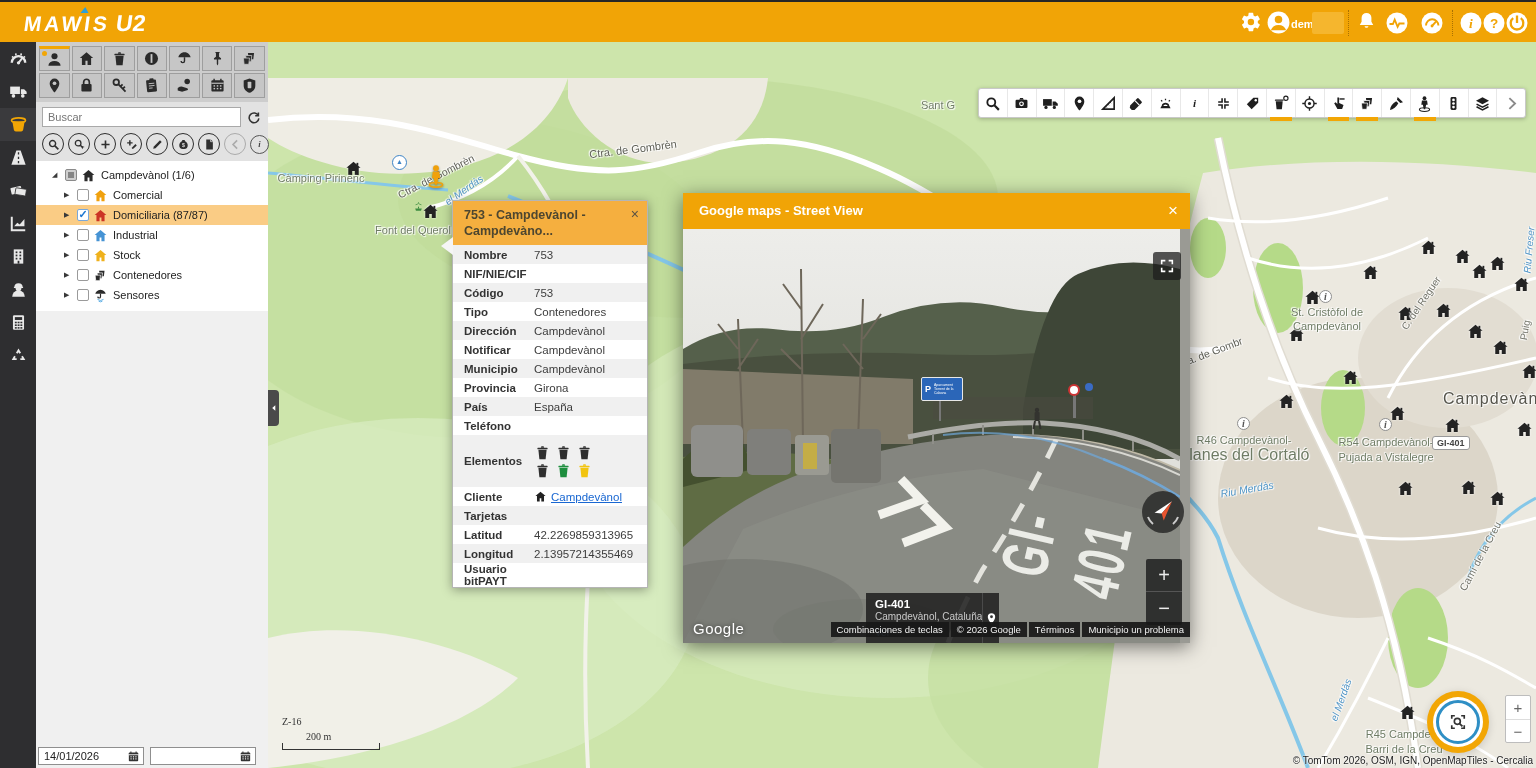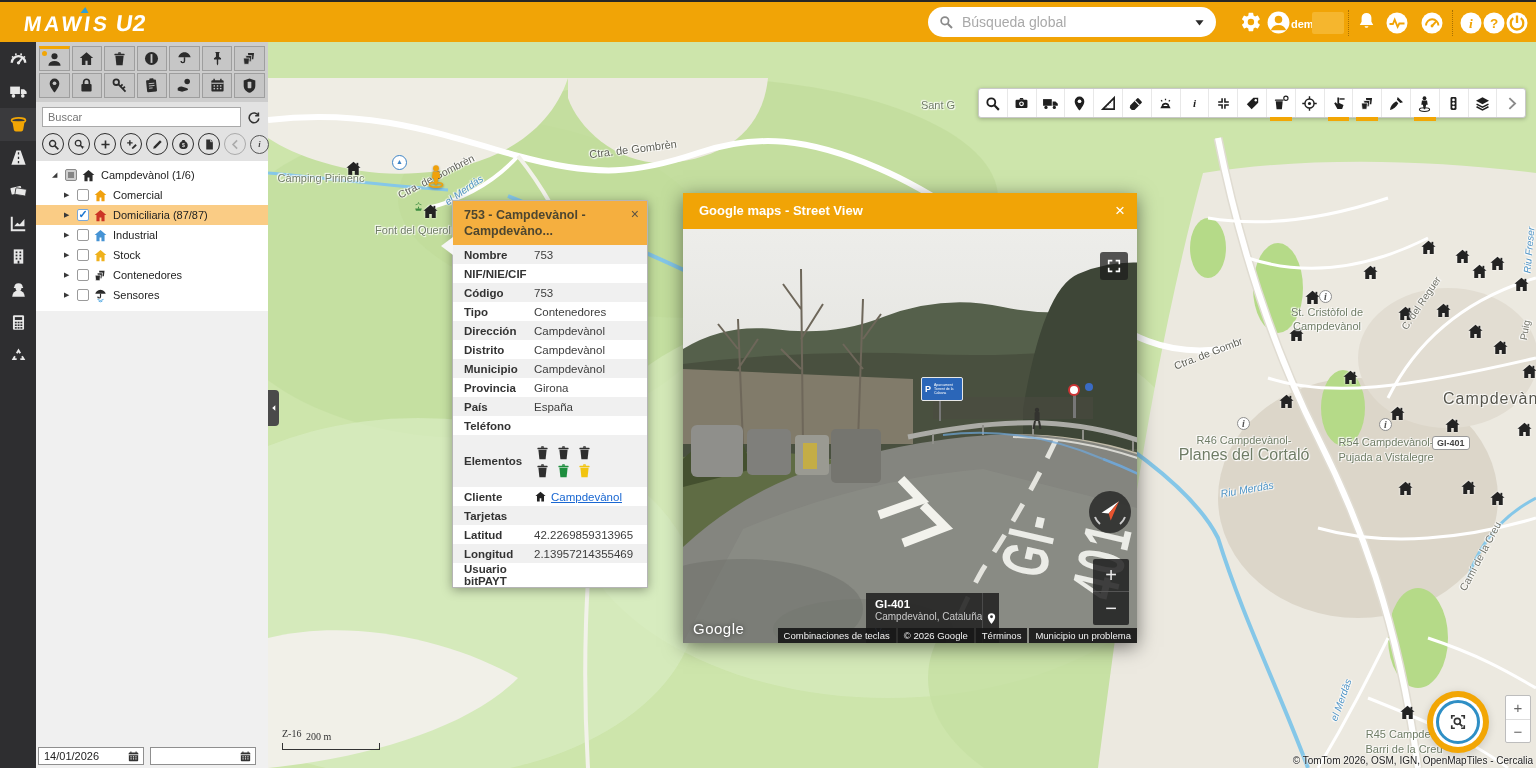--- a/index.html
+++ b/index.html
@@ -71,21 +71,21 @@
   #pegman{position:absolute;color:#F0A10A;z-index:7;cursor:pointer;filter:drop-shadow(0 1px 1px rgba(0,0,0,.4));}
   #camping{position:absolute;width:15px;height:15px;border-radius:50%;background:#fff;border:1.5px solid #3D84C6;color:#3D84C6;font-size:7px;line-height:12px;text-align:center;z-index:6;box-sizing:border-box;}
   #fountain{position:absolute;color:#3C8C40;z-index:6;}
   #roadbadge{position:absolute;background:#fff;border:1px solid #999;border-radius:3px;font-size:9px;font-weight:bold;color:#444;padding:1px 4px;z-index:6;}
   #map-toolbar{position:absolute;left:710px;top:10px;width:548px;height:30px;background:#fff;border:1px solid #C9C9C9;border-radius:3px;display:flex;box-shadow:0 1px 4px rgba(0,0,0,.25);z-index:25;box-sizing:border-box;}
   .tb-item{flex:1;display:flex;align-items:center;justify-content:center;color:#1F1F1F;border-right:1px solid #E8E8E8;position:relative;cursor:pointer;}
   .tb-item:last-child{border-right:none;color:#8a8a8a;}
   .tb-item.active::after{content:"";position:absolute;left:3px;right:3px;bottom:-4px;height:4px;background:#F2A605;}
   #handle{position:absolute;left:0;top:312px;width:11px;height:36px;background:#4A4A4A;border-radius:0 4px 4px 0;color:#fff;display:flex;align-items:center;justify-content:center;z-index:20;cursor:pointer;}
   #scalebar{position:absolute;left:14px;bottom:18px;z-index:20;font-family:"Liberation Serif",serif;color:#333;}
-  #zlabel{font-size:10px;margin-bottom:4px;}
+  #zlabel{font-size:10px;margin-bottom:16px;}
   #sbar{width:96px;height:6px;border-left:1.5px solid #333;border-right:1.5px solid #333;border-bottom:1.5px solid #333;position:relative;}
   #slabel{position:absolute;left:28px;bottom:24px;font-size:10px;}
   #attribution{position:absolute;right:3px;bottom:2px;font-size:10px;color:#222;z-index:20;
     text-shadow:0 0 2px #fff,0 0 2px #fff;}
   #zoombox{position:absolute;left:1237px;top:617px;width:26px;height:48px;background:#fff;border:1px solid #BDBDBD;border-radius:2px;z-index:22;box-sizing:border-box;}
   #zoombox div{height:23px;text-align:center;line-height:23px;font-size:15px;color:#666;cursor:pointer;}
   #zoombox div:first-child{border-bottom:1px solid #ddd;}
   #circlebtn{position:absolute;left:1168px;top:622px;width:38px;height:38px;border-radius:50%;background:#fff;border:3px solid #2F8FC5;box-shadow:0 0 0 3px #fff,0 0 0 9px #F2A605,0 2px 8px 9px rgba(0,0,0,.15);display:flex;align-items:center;justify-content:center;color:#333;z-index:22;cursor:pointer;}
 
   
@@ -97,66 +97,52 @@
   .prow{display:flex;min-height:19px;align-items:center;font-size:11.5px;}
   .prow.odd{background:#F0F0F0;}
   .plabel{width:81px;padding-left:11px;color:#333;font-weight:bold;flex:none;box-sizing:border-box;}
   .pvalue{color:#3D3D3D;}
   .prow.tall{min-height:52px;}
   .bins{display:flex;flex-wrap:wrap;width:64px;gap:1px 4px;padding:3px 0;}
   .bin{display:flex;}
   .plink{color:#1967D2;text-decoration:underline;margin-left:4px;cursor:pointer;}
 
   
-  #svwin{position:absolute;left:415px;top:115px;width:454px;z-index:40;box-shadow:0 4px 18px rgba(0,0,0,.5);}
+  #svwin{position:absolute;left:415px;top:115px;width:507px;z-index:40;box-shadow:0 4px 18px rgba(0,0,0,.5);}
   #sv-head{height:36px;background:#F1A406;position:relative;}
   #sv-title{position:absolute;left:16px;top:10px;color:#fff;font-size:13px;font-weight:bold;}
   #sv-close{position:absolute;right:12px;top:8px;color:#fff;font-size:17px;cursor:pointer;}
   #sv-scene{height:414px;position:relative;overflow:hidden;background:#9a9a94;}
   #sv-paint{position:absolute;left:318px;top:278px;width:130px;text-align:center;font-weight:bold;font-size:40px;color:rgba(246,246,242,.9);transform:rotate(-77deg) scaleY(1.65);letter-spacing:3px;z-index:3;}
   #sv-sign{position:absolute;left:238px;top:148px;width:42px;height:24px;background:#2B66B8;border:1px solid #E8E8E8;border-radius:2px;color:#fff;display:flex;align-items:center;padding:1px 3px;gap:3px;box-sizing:border-box;z-index:3;}
   #sv-sign b{font-size:9px;}
   #sv-sign i{font-size:3.5px;line-height:4px;font-style:normal;display:block;width:26px;}
   #sv-full{position:absolute;right:9px;top:23px;width:28px;height:28px;background:rgba(30,30,30,.75);border-radius:3px;color:#fff;display:flex;align-items:center;justify-content:center;z-index:4;cursor:pointer;}
   #sv-compass{position:absolute;right:5px;top:261px;width:44px;height:44px;z-index:4;cursor:pointer;}
   #sv-zoom{position:absolute;right:8px;top:330px;width:36px;height:66px;background:rgba(32,32,32,.85);border-radius:2px;color:#ECECEC;z-index:4;}
   #sv-zoom div{height:32px;text-align:center;line-height:32px;font-size:20px;cursor:pointer;}
   #sv-zoom div:last-child{border-top:1px solid #555;height:33px;}
   #sv-info{position:absolute;left:183px;bottom:0;width:133px;height:50px;background:rgba(33,33,33,.88);display:flex;z-index:4;}
   .svi-l{padding:5px 0 0 9px;flex:1;}
   .svi-road{font-size:11.5px;font-weight:bold;color:#fff;}
   .svi-place{font-size:10px;color:#C9C9C9;margin-top:1px;white-space:nowrap;}
   .svi-link{font-size:10px;color:#8AB4F8;cursor:pointer;}
   .svi-r{width:24px;border-left:1px solid #4A4A4A;display:flex;align-items:center;justify-content:center;color:#fff;}
   #sv-mark{position:absolute;left:10px;bottom:6px;color:#fff;font-size:15px;letter-spacing:.5px;text-shadow:0 0 4px rgba(0,0,0,.6);z-index:4;}
-  #sv-footer{position:absolute;right:0;bottom:0;display:flex;gap:2px;z-index:5;}
+  #sv-footer{position:absolute;right:0;bottom:6px;display:flex;gap:2px;z-index:5;}
   .svf{background:rgba(24,24,24,.92);color:#F2F2F2;font-size:9.5px;padding:2px 6px;white-space:nowrap;cursor:pointer;}
 </style>
 </head>
 <body>
 
 <div id="app">
 
   <div id="topbar">
     <div id="logo">
       <span>MAWIS</span><b class="accent"></b><span class="u2">U2</span>
-    </div>
-    <div id="gsearch">
-      <span class="ic" style="color:#8a8a8a">
-          <svg width="16" height="16" viewBox="0 0 24 24" fill="currentColor" style="display:block">
-            <circle cx="10.3" cy="10.3" r="5.6" fill="none" stroke="currentColor" stroke-width="2.6"></circle>
-            <path d="M14.6 14.6L21 21" stroke="currentColor" stroke-width="3"></path>
-          </svg>
-        </span>
-      <input placeholder="Búsqueda global" style="">
-      <span class="ic" style="color:#2b2b2b">
-          <svg width="13" height="13" viewBox="0 0 24 24" fill="currentColor" style="display:block">
-            <path d="M4.5 8h15L12 17.5z"></path>
-          </svg>
-        </span>
     </div>
     <span class="tbic" style="left:1240px">
         <svg width="22" height="22" viewBox="0 0 24 24" fill="currentColor" style="display:block">
           <path d="M19.4 13c.04-.32.06-.66.06-1s-.02-.68-.06-1l2.1-1.65c.2-.15.25-.42.12-.64l-2-3.46c-.12-.22-.39-.3-.61-.22l-2.49 1a7.3 7.3 0 0 0-1.73-1l-.38-2.65A.49.49 0 0 0 13.9 2h-4c-.25 0-.46.18-.5.42l-.37 2.65c-.63.26-1.21.6-1.73 1l-2.49-1c-.22-.08-.49 0-.61.22l-2 3.46c-.13.22-.07.49.12.64L4.42 11c-.04.32-.06.66-.06 1s.02.68.06 1l-2.1 1.65c-.2.15-.25.42-.12.64l2 3.46c.12.22.39.3.61.22l2.49-1c.52.4 1.1.74 1.73 1l.38 2.65c.04.24.25.42.5.42h4c.25 0 .46-.18.5-.42l.38-2.65c.63-.26 1.21-.6 1.73-1l2.49 1c.22.08.49 0 .61-.22l2-3.46c.13-.22.07-.49-.12-.64L19.4 13zM11.9 15.5a3.5 3.5 0 1 1 0-7 3.5 3.5 0 0 1 0 7z"></path>
         </svg>
       </span>
     <span class="tbic" style="left:1266px;top:8px">
         <svg width="25" height="25" viewBox="0 0 24 24" fill="currentColor" style="display:block">
           <circle cx="12" cy="12" r="10.5"></circle>
           <circle cx="12" cy="9" r="3.6" fill="#F1A406"></circle>
@@ -1031,21 +1017,21 @@
             </div>
             <div class="prow">
               <span class="plabel">Tipo</span>
               <span class="pvalue">Contenedores</span>
             </div>
             <div class="prow odd">
               <span class="plabel">Dirección</span>
               <span class="pvalue">Campdevànol</span>
             </div>
             <div class="prow">
-              <span class="plabel">Distrito</span>
+              <span class="plabel">Notificar</span>
               <span class="pvalue">Campdevànol</span>
             </div>
             <div class="prow odd">
               <span class="plabel">Municipio</span>
               <span class="pvalue">Campdevànol</span>
             </div>
             <div class="prow">
               <span class="plabel">Provincia</span>
               <span class="pvalue">Girona</span>
             </div>

